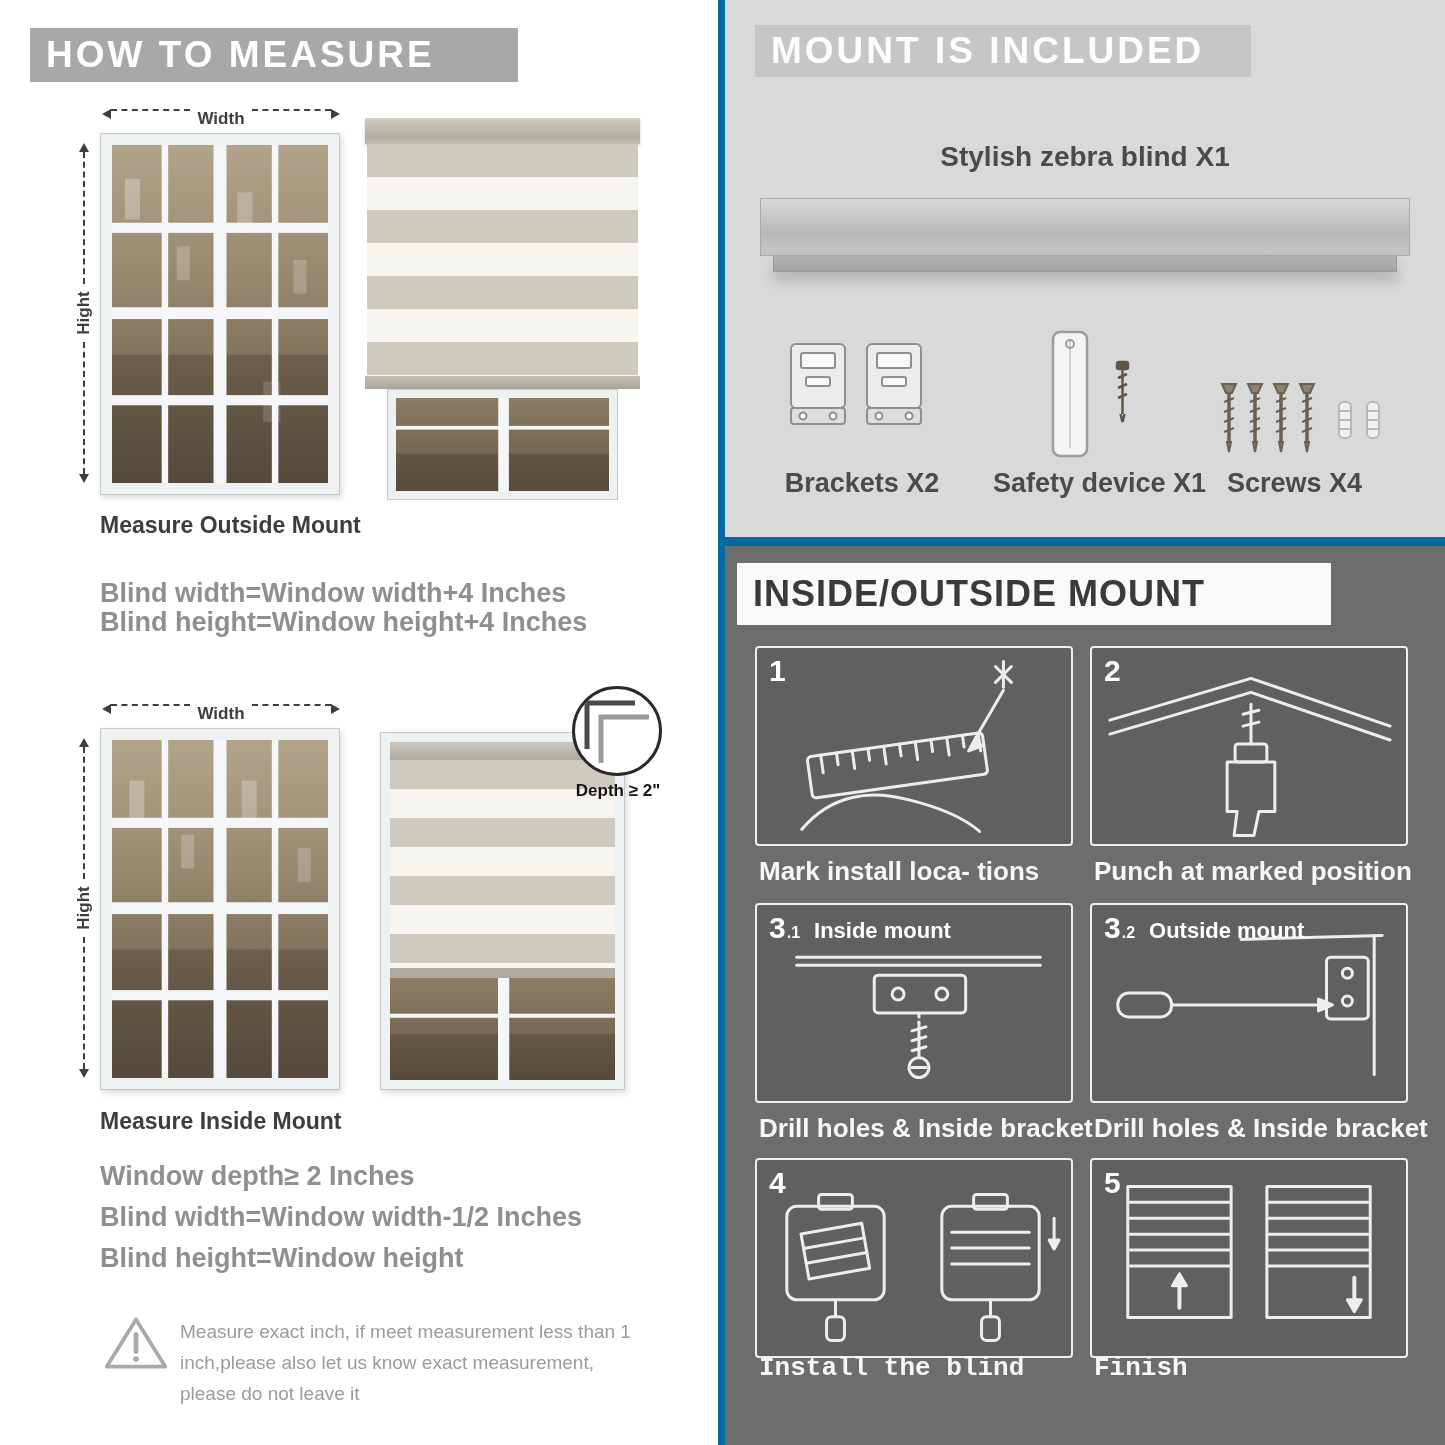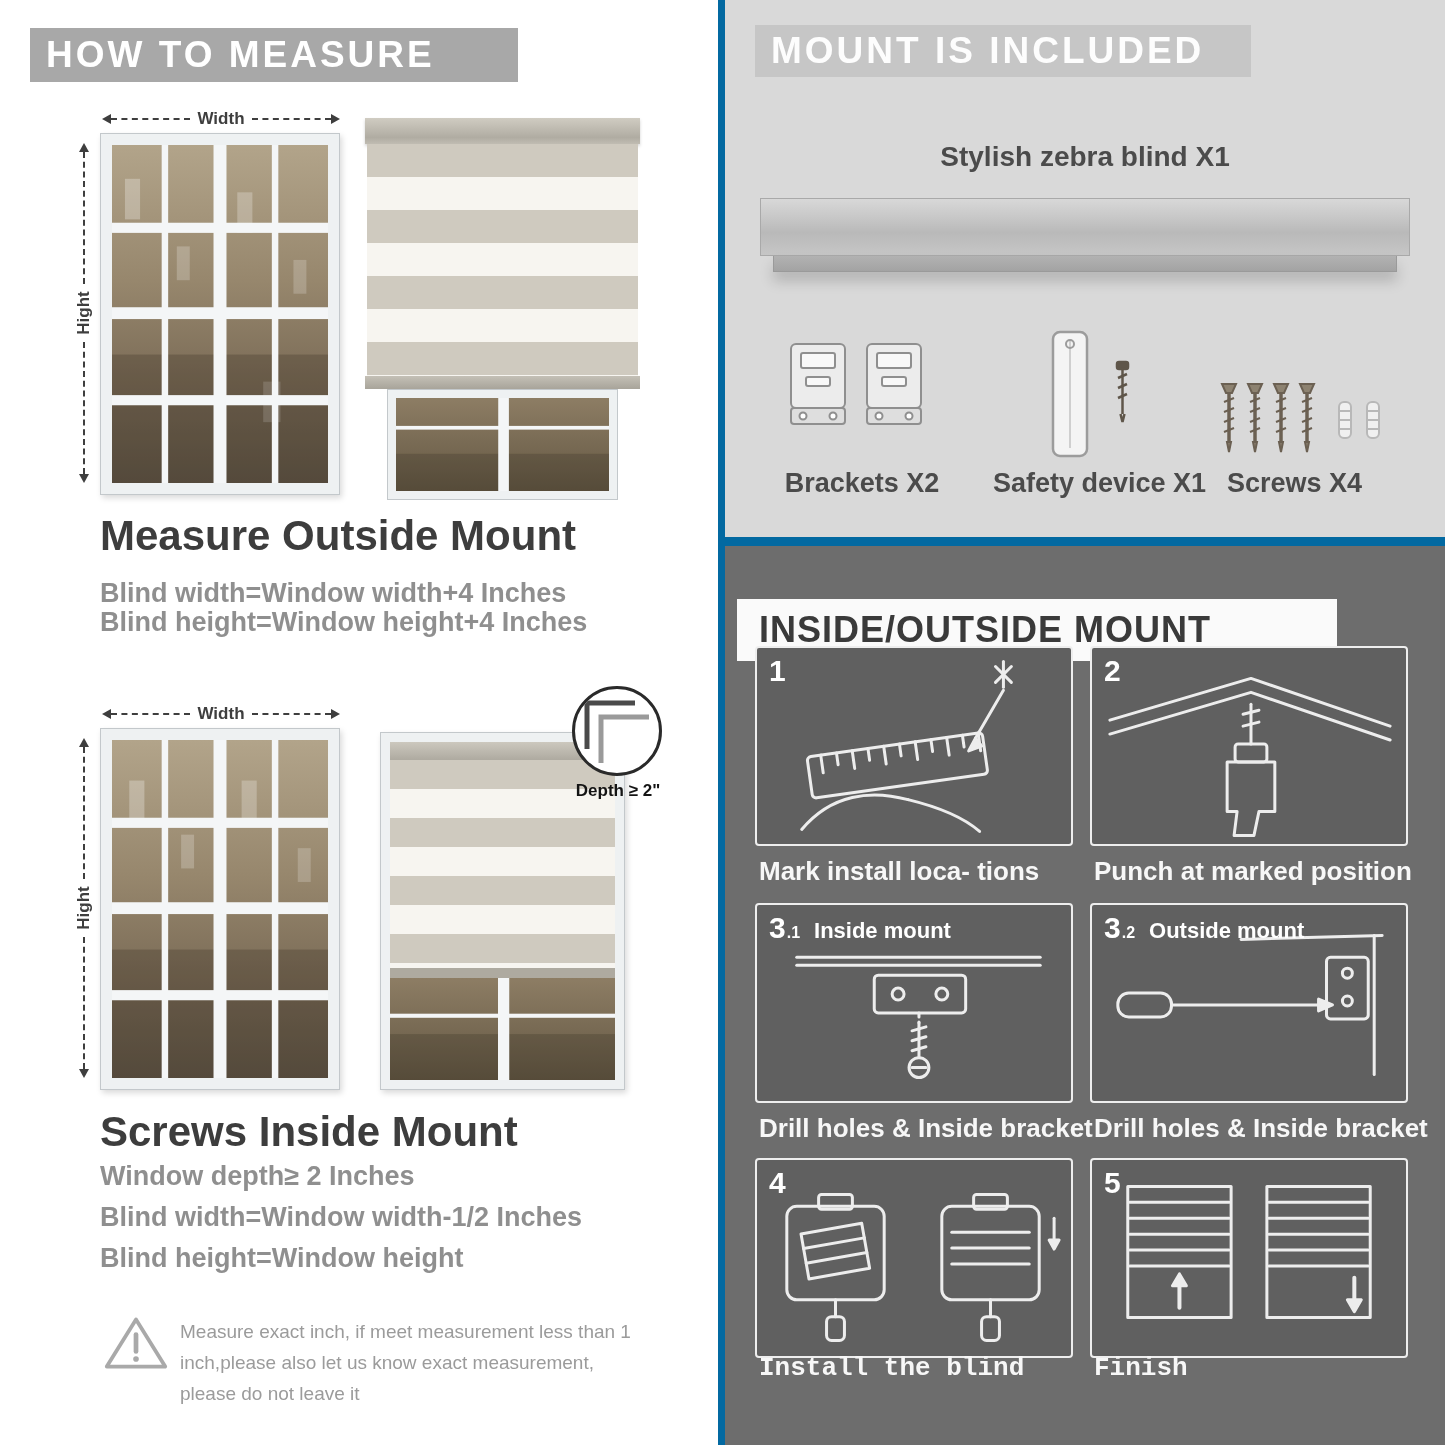--- a/index.html
+++ b/index.html
@@ -8,27 +8,27 @@
     font-family:"Liberation Sans", sans-serif; background:#0369a1;
   }
   section { position:absolute; }
   .left-col   { left:0; top:0; width:718px; height:1445px; background:#fff; }
   .included   { left:725px; top:0; width:720px; height:537px; background:#d9d9d9; }
   .mount      { left:725px; top:546px; width:720px; height:899px; background:#6d6d6d; }
 
   .bar { position:absolute; display:flex; align-items:center; font-weight:700; }
   .bar-left     { left:30px; top:28px; width:472px; height:54px; background:#a8a8a8; color:#ffffff; font-size:37px; letter-spacing:3px; padding-left:16px; }
   .bar-included { left:30px; top:25px; width:480px; height:52px; background:#c6c6c6; color:#fdfdfd; font-size:37px; letter-spacing:3px; padding-left:16px; }
-  .bar-mount    { left:12px; top:17px; width:578px; height:62px; background:#fafafa; color:#3a3a3a; font-size:36px; letter-spacing:1px; padding-left:22px;margin-top:36px; }
+  .bar-mount    { left:12px; top:17px; width:578px; height:62px; background:#fafafa; color:#3a3a3a; font-size:36px; letter-spacing:1px; padding-left:16px; }
 
   
   .window-fig { position:absolute; width:310px; height:395px; }
   #win1 { left:70px; top:105px; }
   #win2 { left:70px; top:700px; }
-  .h-arrow { position:absolute; left:32px; top:4px; width:238px; height:20px; display:flex; align-items:center; }
+  .h-arrow { position:absolute; left:32px; top:4px; width:238px; height:20px; display:flex; }
   .v-arrow { position:absolute; left:-156px; top:198px; width:340px; height:20px; display:flex; align-items:center; transform:rotate(-90deg); }
   .ah { width:0; height:0; flex:0 0 auto; }
   .ah-l { border-right:9px solid #3e3e3e; border-top:5px solid transparent; border-bottom:5px solid transparent; }
   .ah-r { border-left:9px solid #3e3e3e; border-top:5px solid transparent; border-bottom:5px solid transparent; }
   .dash { flex:1; border-top:2px dashed #3e3e3e; height:0; }
   .arrow-lbl { font-size:17px; font-weight:700; color:#3e3e3e; padding:0 7px; white-space:nowrap; }
   .win-frame { position:absolute; left:30px; top:28px; width:240px; height:362px; background:#eef1f2;
                border:1px solid #c3c8cb; padding:11px; box-sizing:border-box; box-shadow:2px 3px 6px rgba(0,0,0,0.15); }
   .glass { position:relative; width:100%; height:100%; overflow:hidden;
            background:linear-gradient(180deg,#b2a48a 0%,#97876d 40%,#7b6c57 70%,#625747 100%); }
@@ -54,21 +54,21 @@
   .stripes2 { height:208px; background:repeating-linear-gradient(180deg,#cfcabf 0px,#cfcabf 29px,#f7f5f0 29px,#f7f5f0 58px); }
   .bottomrail2 { height:10px; background:#aeaaa0; }
   .photo2 { position:relative; height:calc(100% - 236px); overflow:hidden;
             background:linear-gradient(180deg,#8d7d64,#635743); }
 
   .depth-circle { position:absolute; left:572px; top:686px; width:84px; height:84px; border-radius:50%;
                   border:3px solid #2a2a2a; background:#fff; z-index:5; overflow:hidden; }
   .depth-label  { position:absolute; left:568px; top:781px; width:100px; text-align:center;
                   font-size:17px; font-weight:700; color:#141414; z-index:5; }
 
-  .sec-title { position:absolute; left:100px; font-size:42px; font-weight:700; color:#3d3d3d; margin:0; white-space:nowrap; }
+  .sec-title { position:absolute; left:100px; font-size:23px; font-weight:700; color:#3d3d3d; margin:0; white-space:nowrap; }
   #t-out { top:512px; }  #t-in { top:1108px; }
   .body-line { position:absolute; left:100px; font-size:27px; font-weight:700; color:#8f8f8f; margin:0; white-space:nowrap; }
   #t-out1 { top:566px;margin-top:12px; } #t-out2 { top:607px; }
   #t-in1 { top:1161px; } #t-in2 { top:1202px; } #t-in3 { top:1243px; }
 
   .warn-icon { position:absolute; left:103px; top:1313px; width:66px; height:60px; }
   .warn-text { position:absolute; left:180px; top:1317px; width:455px; font-size:19px; color:#9b9b9b;
                line-height:1.62; margin:0; }
 
   
@@ -225,21 +225,21 @@
     </div>
 
     <div class="depth-circle">
       <svg viewBox="0 0 78 78" width="78" height="78">
         <path d="M12,60 V14 H60" stroke="#4a4a4a" stroke-width="5" fill="none"></path>
         <path d="M26,74 V28 H74" stroke="#9a9a9a" stroke-width="5" fill="none"></path>
       </svg>
     </div>
     <div class="depth-label">Depth ≥ 2"</div>
 
-    <h2 class="sec-title" id="t-in">Screws Inside Mount</h2>
+    <h2 class="sec-title" id="t-in">Measure Inside Mount</h2>
     <p class="body-line" id="t-in1">Window depth≥ 2 Inches</p>
     <p class="body-line" id="t-in2">Blind width=Window width-1/2 Inches</p>
     <p class="body-line" id="t-in3">Blind height=Window height</p>
 
     <div class="warn-icon">
       <svg viewBox="0 0 70 62" width="66" height="60">
         <path d="M35,6 L66,56 H4 Z" fill="none" stroke="#a9a9a9" stroke-width="4" stroke-linejoin="round"></path>
         <line x1="35" y1="22" x2="35" y2="40" stroke="#a9a9a9" stroke-width="5" stroke-linecap="round"></line>
         <circle cx="35" cy="48" r="3" fill="#a9a9a9"></circle>
       </svg>

